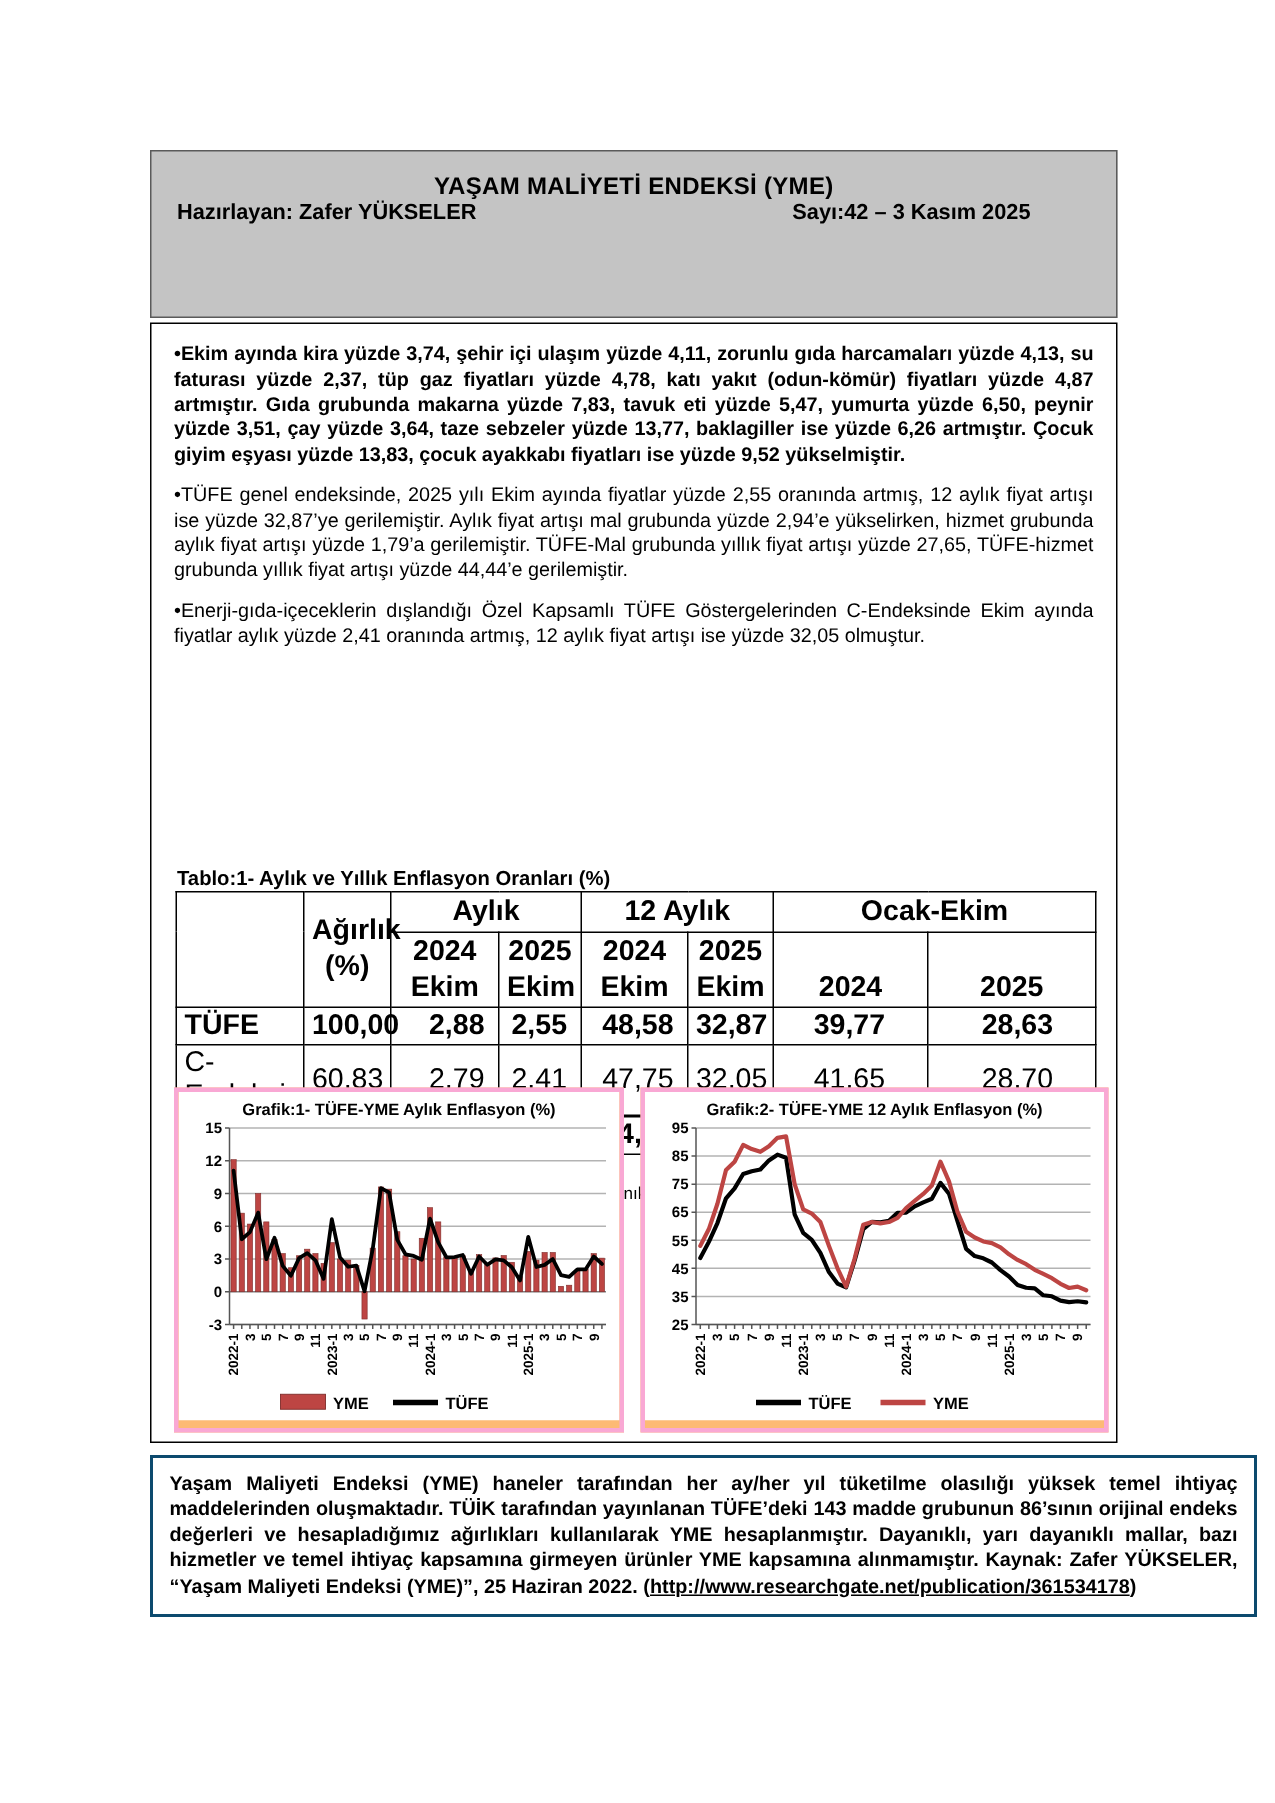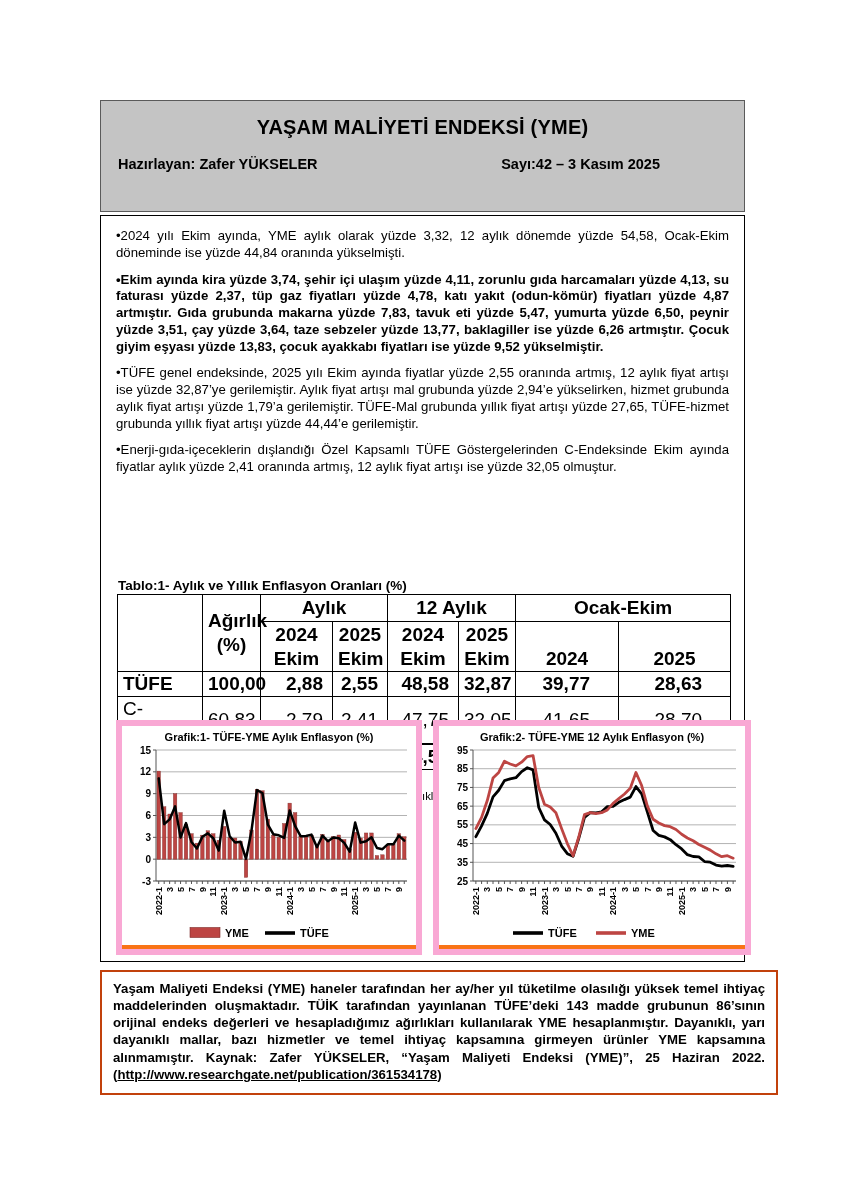--- a/index.html
+++ b/index.html
@@ -2,25 +2,25 @@
 <html><head>
 <meta charset="utf-8">
 <style>
   html,body{margin:0;padding:0;background:#ffffff;}
   .page{position:relative;width:850px;height:1202px;background:#fff;
         font-family:"Liberation Sans", sans-serif;color:#000;overflow:hidden;}
 
   
   .header-box{position:absolute;left:100px;top:100px;width:645px;height:112px;
               background:#c4c4c4;border:1px solid #5a5a5a;box-sizing:border-box;}
-  .doc-title{text-align:center;font-weight:bold;font-size:20px;margin-top:15px;letter-spacing:.2px;}
+  .doc-title{text-align:center;font-weight:bold;font-size:16px;margin-top:15px;letter-spacing:.2px;}
   .doc-subtitle{text-align:center;font-weight:bold;font-size:15.5px;margin-top:17px;}
   .doc-subtitle span{text-decoration:underline;}
   .doc-meta{display:flex;justify-content:space-between;font-weight:bold;font-size:14.5px;
-            margin-top:17px;padding:0 84px 0 17px;}
+            padding:0 57px 0 17px;}
 
   
   .main-box{position:absolute;left:100px;top:215px;width:645px;height:747px;
             border:1px solid #000;box-sizing:border-box;padding:12px 15px;}
   .bullets{height:348px;overflow:hidden;}
   .bullet{text-align:justify;font-size:13.2px;line-height:1.27;margin:0 0 10px 0;}
   .bullet.bold{font-weight:bold;}
 
   
   .table-title{font-weight:bold;font-size:13.5px;margin:2px 0 1px 2px;}
@@ -32,45 +32,44 @@
   table.infl td.lbl{text-align:left;padding-left:5px;}
   table.infl td.v{text-align:right;padding-right:9px;}
   table.infl td.oe{padding-right:28px;}
   table.infl tr.em td{font-weight:bold;}
   table.infl tbody td{height:21px;}
   table.infl tbody tr:last-child td{border-top:2px solid #000;}
   .note{font-size:11.4px;line-height:1.25;margin-top:2px;}
 
   
   .charts{position:absolute;left:15px;bottom:6px;display:flex;gap:11px;}
-  .chart-box{border:6px solid #f9a8d4;background:#f97316;text-decoration:underline;}
+  .chart-box{border:3px solid #f9a8d4;background:#fdba74;text-decoration:underline;}
   svg text{font-family:"Liberation Sans", sans-serif;}
 
   
-  .footer-box{position:absolute;left:100px;top:970px;width:678px;border:2px solid #c2410c;
+  .footer-box{position:absolute;left:100px;top:970px;width:738px;border:2px solid #0c4a6e;
               box-sizing:border-box;padding:8px 11px 10px 11px;font-weight:bold;font-size:13.2px;
               line-height:1.3;text-align:justify;}
   .footer-box a{color:#000;text-decoration:underline;}
 </style>
 </head>
 <body>
 
 <div class="page">
 
   <div class="header-box">
     <div class="doc-title">YAŞAM MALİYETİ ENDEKSİ (YME)</div>
     <div class="doc-meta">
       <span>Hazırlayan: Zafer YÜKSELER</span>
       <span>Sayı:42 – 3 Kasım 2025</span>
     </div>
   </div>
 
   <div class="main-box">
     <div class="bullets" id="bullets">
-        <p class="bullet">•2024 yılı Ekim ayında, YME aylık olarak yüzde 3,32, 12 aylık dönemde yüzde 54,58, Ocak-Ekim döneminde ise yüzde 44,84 oranında yükselmişti.</p>
         <p class="bullet bold">•Ekim ayında kira yüzde 3,74, şehir içi ulaşım yüzde 4,11, zorunlu gıda harcamaları yüzde 4,13, su faturası yüzde 2,37, tüp gaz fiyatları yüzde 4,78, katı yakıt (odun-kömür) fiyatları yüzde 4,87 artmıştır. Gıda grubunda makarna yüzde 7,83, tavuk eti yüzde 5,47, yumurta yüzde 6,50, peynir yüzde 3,51, çay yüzde 3,64, taze sebzeler yüzde 13,77, baklagiller ise yüzde 6,26 artmıştır. Çocuk giyim eşyası yüzde 13,83, çocuk ayakkabı fiyatları ise yüzde 9,52 yükselmiştir.</p>
         <p class="bullet">•TÜFE genel endeksinde, 2025 yılı Ekim ayında fiyatlar yüzde 2,55 oranında artmış, 12 aylık fiyat artışı ise yüzde 32,87’ye gerilemiştir. Aylık fiyat artışı mal grubunda yüzde 2,94’e yükselirken, hizmet grubunda aylık fiyat artışı yüzde 1,79’a gerilemiştir. TÜFE-Mal grubunda yıllık fiyat artışı yüzde 27,65, TÜFE-hizmet grubunda yıllık fiyat artışı yüzde 44,44’e gerilemiştir.</p>
         <p class="bullet">•Enerji-gıda-içeceklerin dışlandığı Özel Kapsamlı TÜFE Göstergelerinden C-Endeksinde Ekim ayında fiyatlar aylık yüzde 2,41 oranında artmış, 12 aylık fiyat artışı ise yüzde 32,05 olmuştur.</p>
       </div>
 
     <div class="table-title">Tablo:1- Aylık ve Yıllık Enflasyon Oranları (%)</div>
     <table class="infl">
       <colgroup>
         <col style="width:85px">
           <col style="width:58px">

